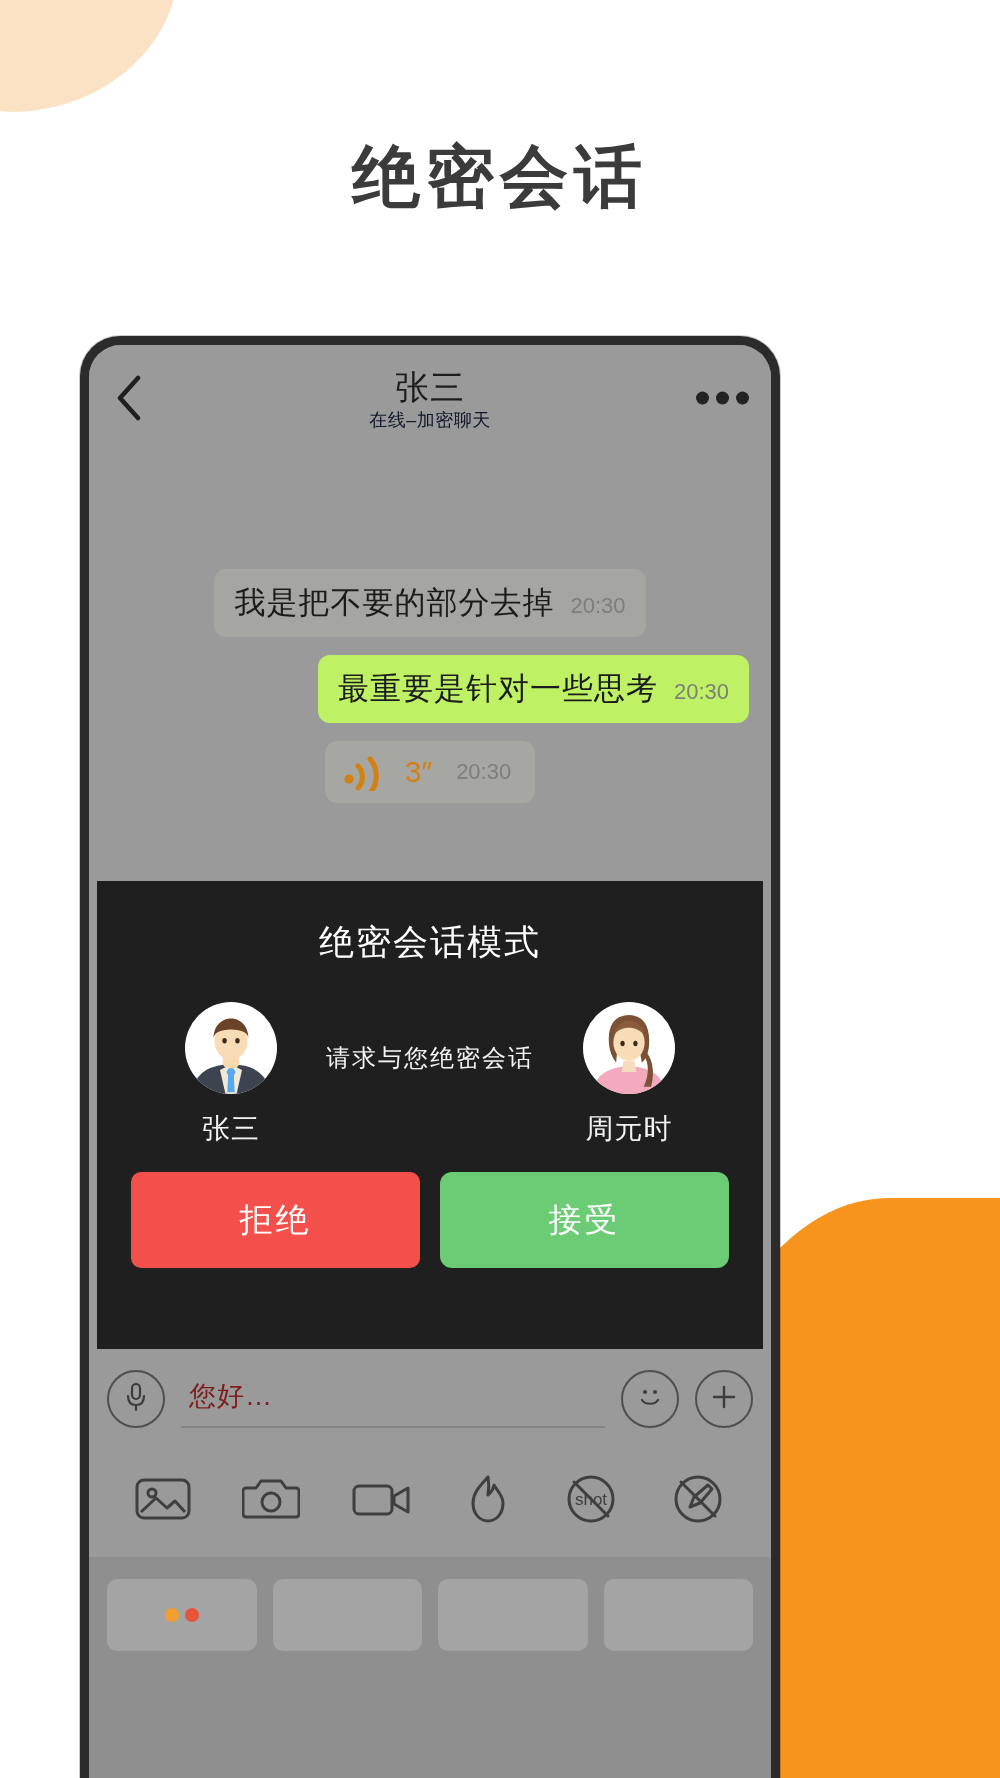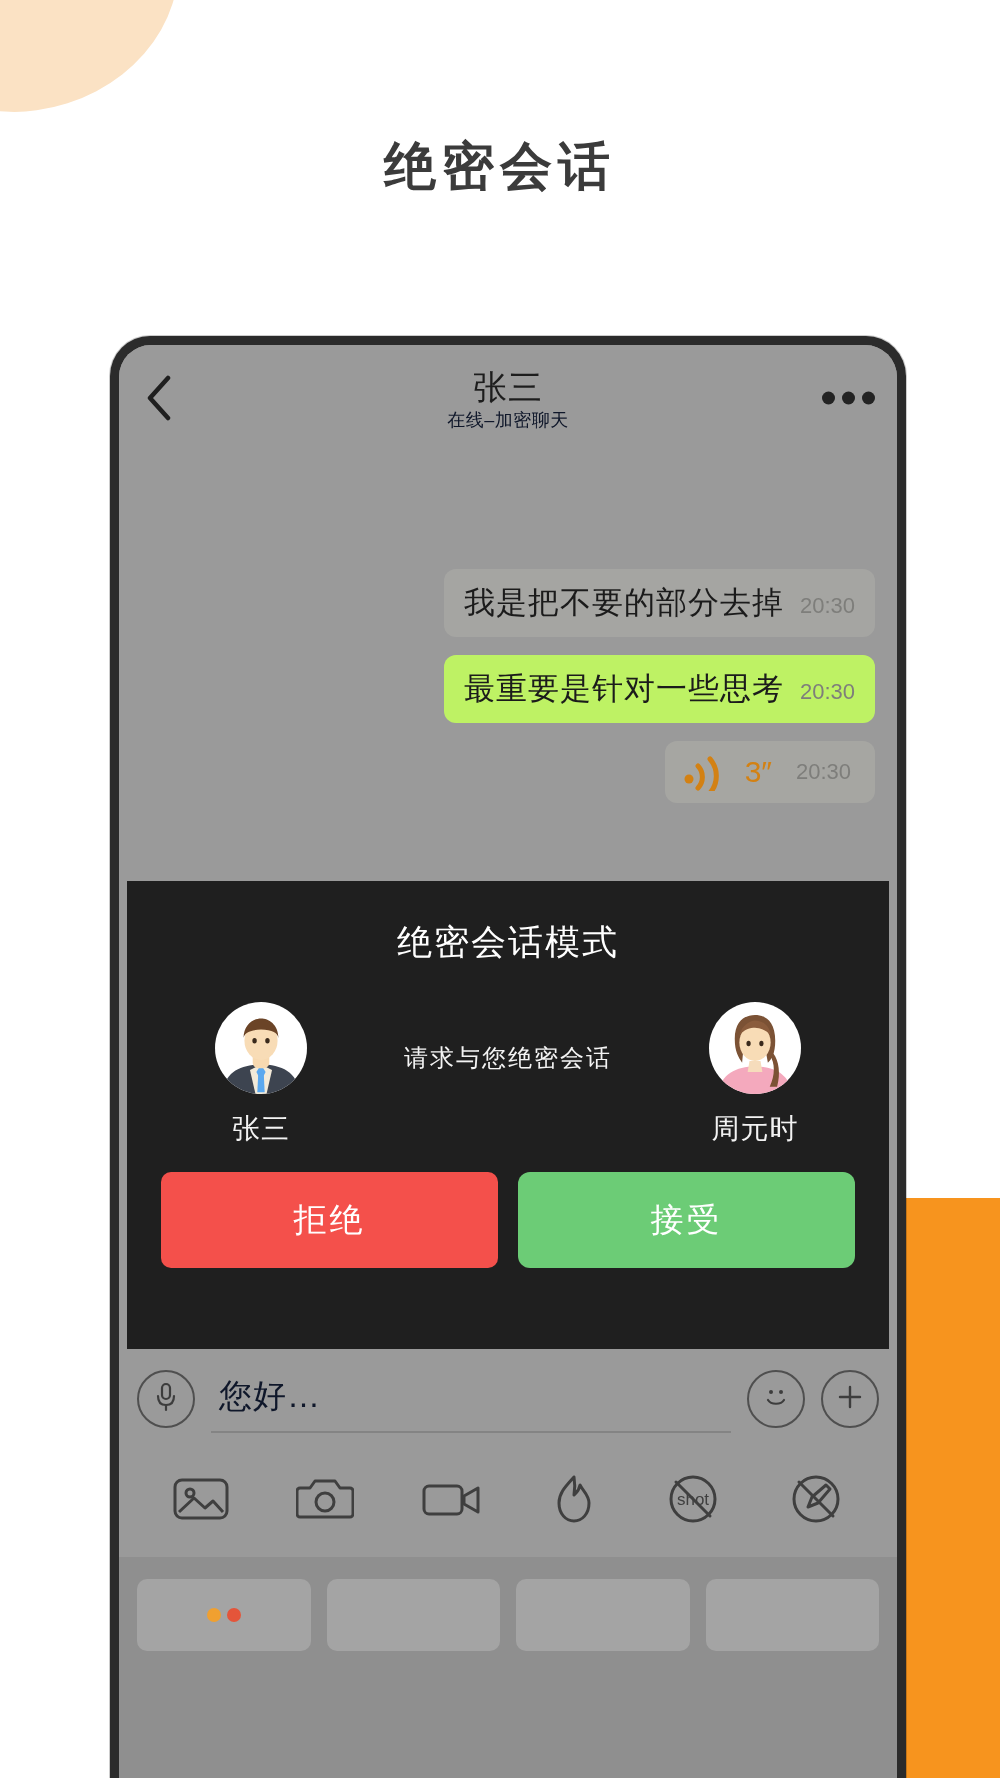--- a/index.html
+++ b/index.html
@@ -35,31 +35,31 @@
     position:absolute; right:250px; bottom:-240px;
     width:420px; height:300px;
     background:#ffffff;
     border-radius:50% 50% 0 0;
   }
 
   
   .headline {
     position:absolute; top:132px; left:0; width:1000px;
     text-align:center;
-    font-size:52px;
+    font-size:68px;
     font-weight:bold;
     letter-spacing:6px;
     color:#3b3b3b;
   }
 
   
   .phone {
     position:absolute;
-    left:110px; top:336px;
-    width:796px; height:1442px;
+    left:80px; top:336px;
+    width:700px; height:1442px;
     background:#2b2b2b;
     border-radius:40px 40px 0 0;
     padding:9px 9px 0 9px;
     box-shadow:0 0 0 1px rgba(0,0,0,.2);
   }
   .screen {
     width:100%; height:100%;
     background:#9a9a9a;
     border-radius:32px 32px 0 0;
     overflow:hidden;
@@ -100,21 +100,21 @@
     background:#232323; display:block;
   }
 
   
   .messages {
     position:relative;
     padding:0 22px;
     height:432px;
   }
   .msg-row { display:flex; margin-bottom:18px; }
-  .msg-row.left  { justify-content:flex-end; }
+  .msg-row.left  { justify-content:center; }
   .msg-row.right { justify-content:flex-end; }
   .bubble {
     background:#a8a8a4;
     border-radius:12px;
     padding:13px 20px;
     display:flex; align-items:baseline; gap:16px;
     max-width:520px;
   }
   .bubble.in  { background:#a5a5a2; }
   .bubble.out { background:#bef264; }
@@ -198,21 +198,21 @@
     display:flex; align-items:center; justify-content:center;
     flex:0 0 auto;
     color:#3d3d3d;
   }
   .text-field {
     flex:1; border-bottom:2px solid #848484;
     padding:0 6px 12px 8px;
     margin-top:8px;
   }
   .text-field .ph {
-    font-size:33px; color:#0f172a; letter-spacing:1px;
+    font-size:27px; color:#7f1d1d; letter-spacing:1px;
   }
 
   
   .toolbar {
     position:absolute;
     left:0; right:0; top:1100px;
     height:112px;
     background:#9a9a9a;
     display:flex; align-items:center; justify-content:space-around;
     padding:0 20px;

